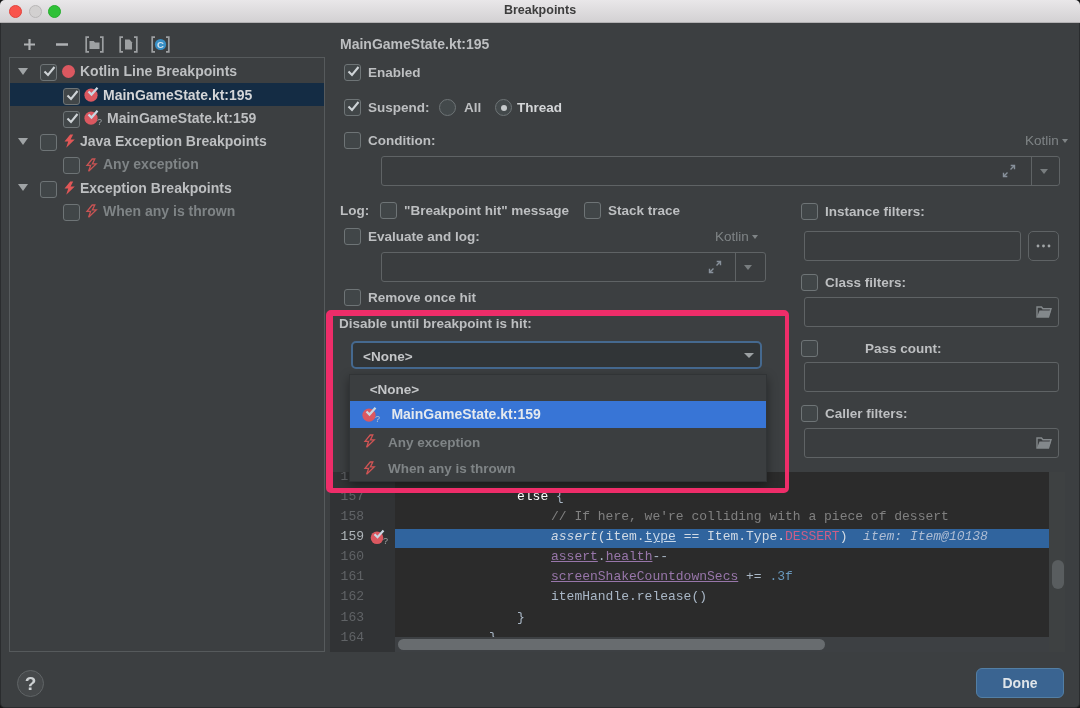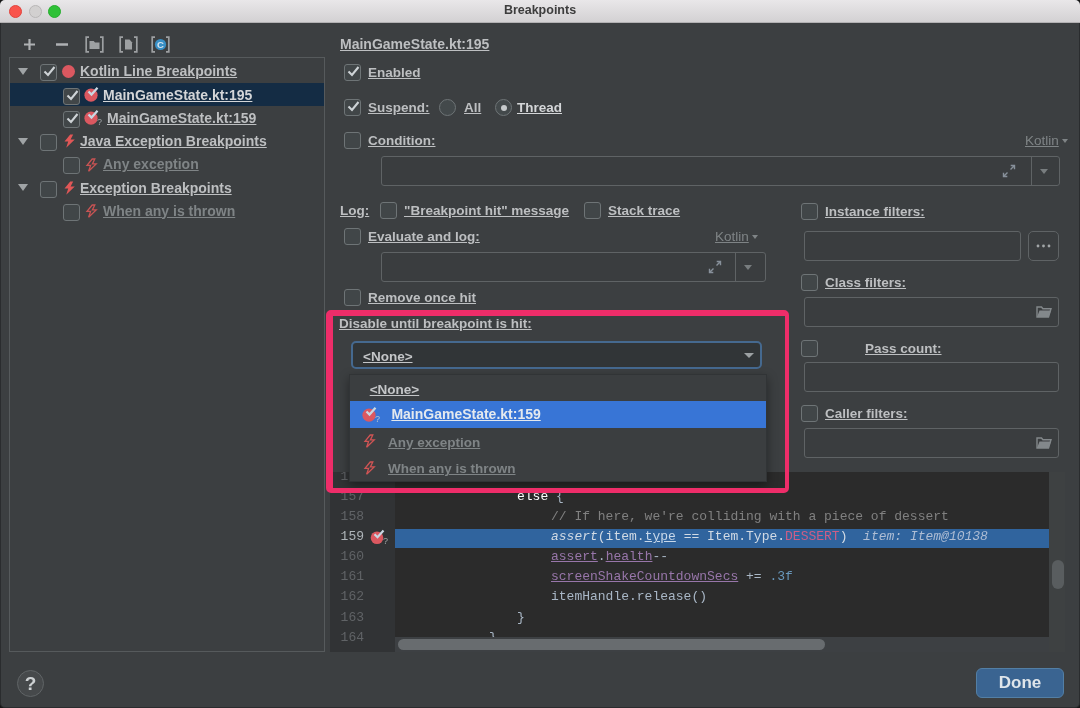--- a/index.html
+++ b/index.html
@@ -8,21 +8,21 @@
   .abs{position:absolute;}
   #win{position:absolute;left:0;top:0;width:1080px;height:708px;
        background:#3c3f41;border-radius:5px;overflow:hidden;box-shadow:inset 0 0 0 1px rgba(20,22,24,0.45);}
   
   #titlebar{position:absolute;left:0;top:0;width:1080px;height:22px;
     background:linear-gradient(#e9e7e9,#d3d1d3);border-bottom:1px solid #b3b1b3;}
   .tl{position:absolute;top:5px;width:11px;height:11px;border-radius:50%;}
   #title{position:absolute;left:0;top:0;width:1080px;height:21px;line-height:21px;
     text-align:center;font-size:12.5px;font-weight:bold;color:#3d3d3d;}
   
-  .lbl{position:absolute;font-size:13.5px;color:#bdbfc1;line-height:17px;text-decoration:underline;}
+  .lbl{position:absolute;font-size:13.5px;color:#bdbfc1;line-height:17px;}
   .t14{font-size:14px;}
   .dim{color:#7f8486;}
   
   .cb{position:absolute;width:15px;height:15px;background:#414648;
       border:1px solid #6e7476;border-radius:3px;}
   .cb svg{position:absolute;left:-1px;top:-3px;overflow:visible;}
   
   .rad{position:absolute;width:15px;height:15px;background:#43494b;
       border:1px solid #6e7476;border-radius:50%;}
   .rad .dot{position:absolute;left:4.5px;top:4.5px;width:6px;height:6px;border-radius:50%;background:#c6cacc;}
@@ -292,18 +292,18 @@
     </svg>
     <div class="lbl dim" style="left:38.3px;top:85.8px;font-weight:bold;">When any is thrown</div>
   </div>
 
   <div id="bottombar">
     <div class="abs" style="left:17px;top:670px;width:27px;height:27px;border-radius:50%;
          background:#46494b;border:1px solid #606466;box-sizing:border-box;
          text-align:center;line-height:26px;font-size:19px;font-weight:bold;color:#ccd0d2;">?</div>
     <div class="abs" style="left:976px;top:668px;width:88px;height:30px;border-radius:6px;
          background:#3a6491;border:1px solid #537fa5;box-sizing:border-box;
-         text-align:center;line-height:28px;font-size:17px;font-weight:bold;color:#dfe5ea;">Done</div>
+         text-align:center;line-height:28px;font-size:14px;font-weight:bold;color:#dfe5ea;">Done</div>
   </div>
 
   <div style="position:absolute;left:325.7px;top:310.3px;width:463.2px;height:182.5px;
        border-style:solid;border-color:#ee2d69;border-width:6px 4.5px 5px 7px;border-radius:5px;box-sizing:border-box;z-index:60;"></div>
 </div>
 
 </body></html>

